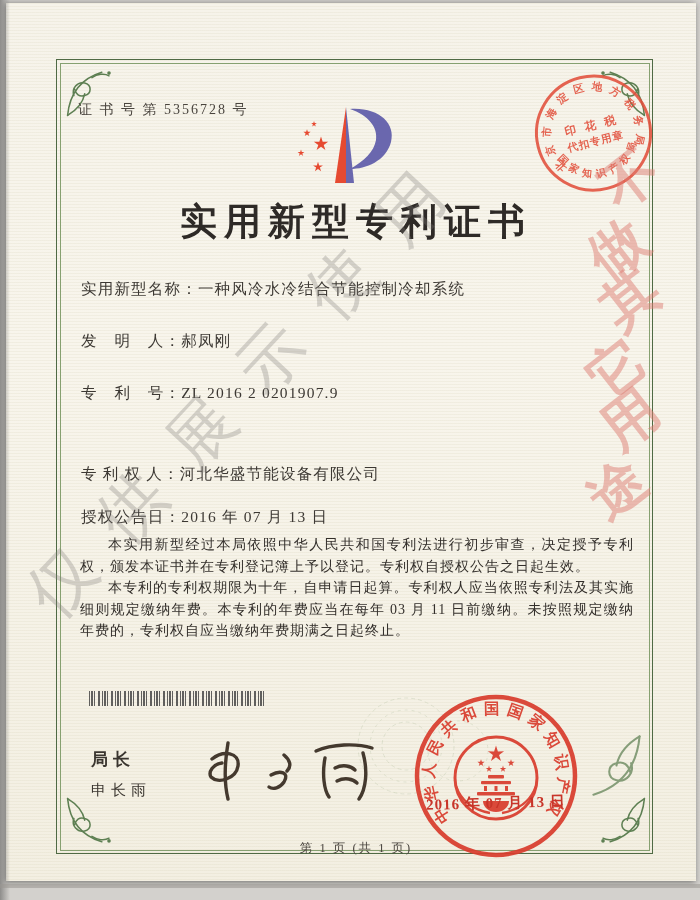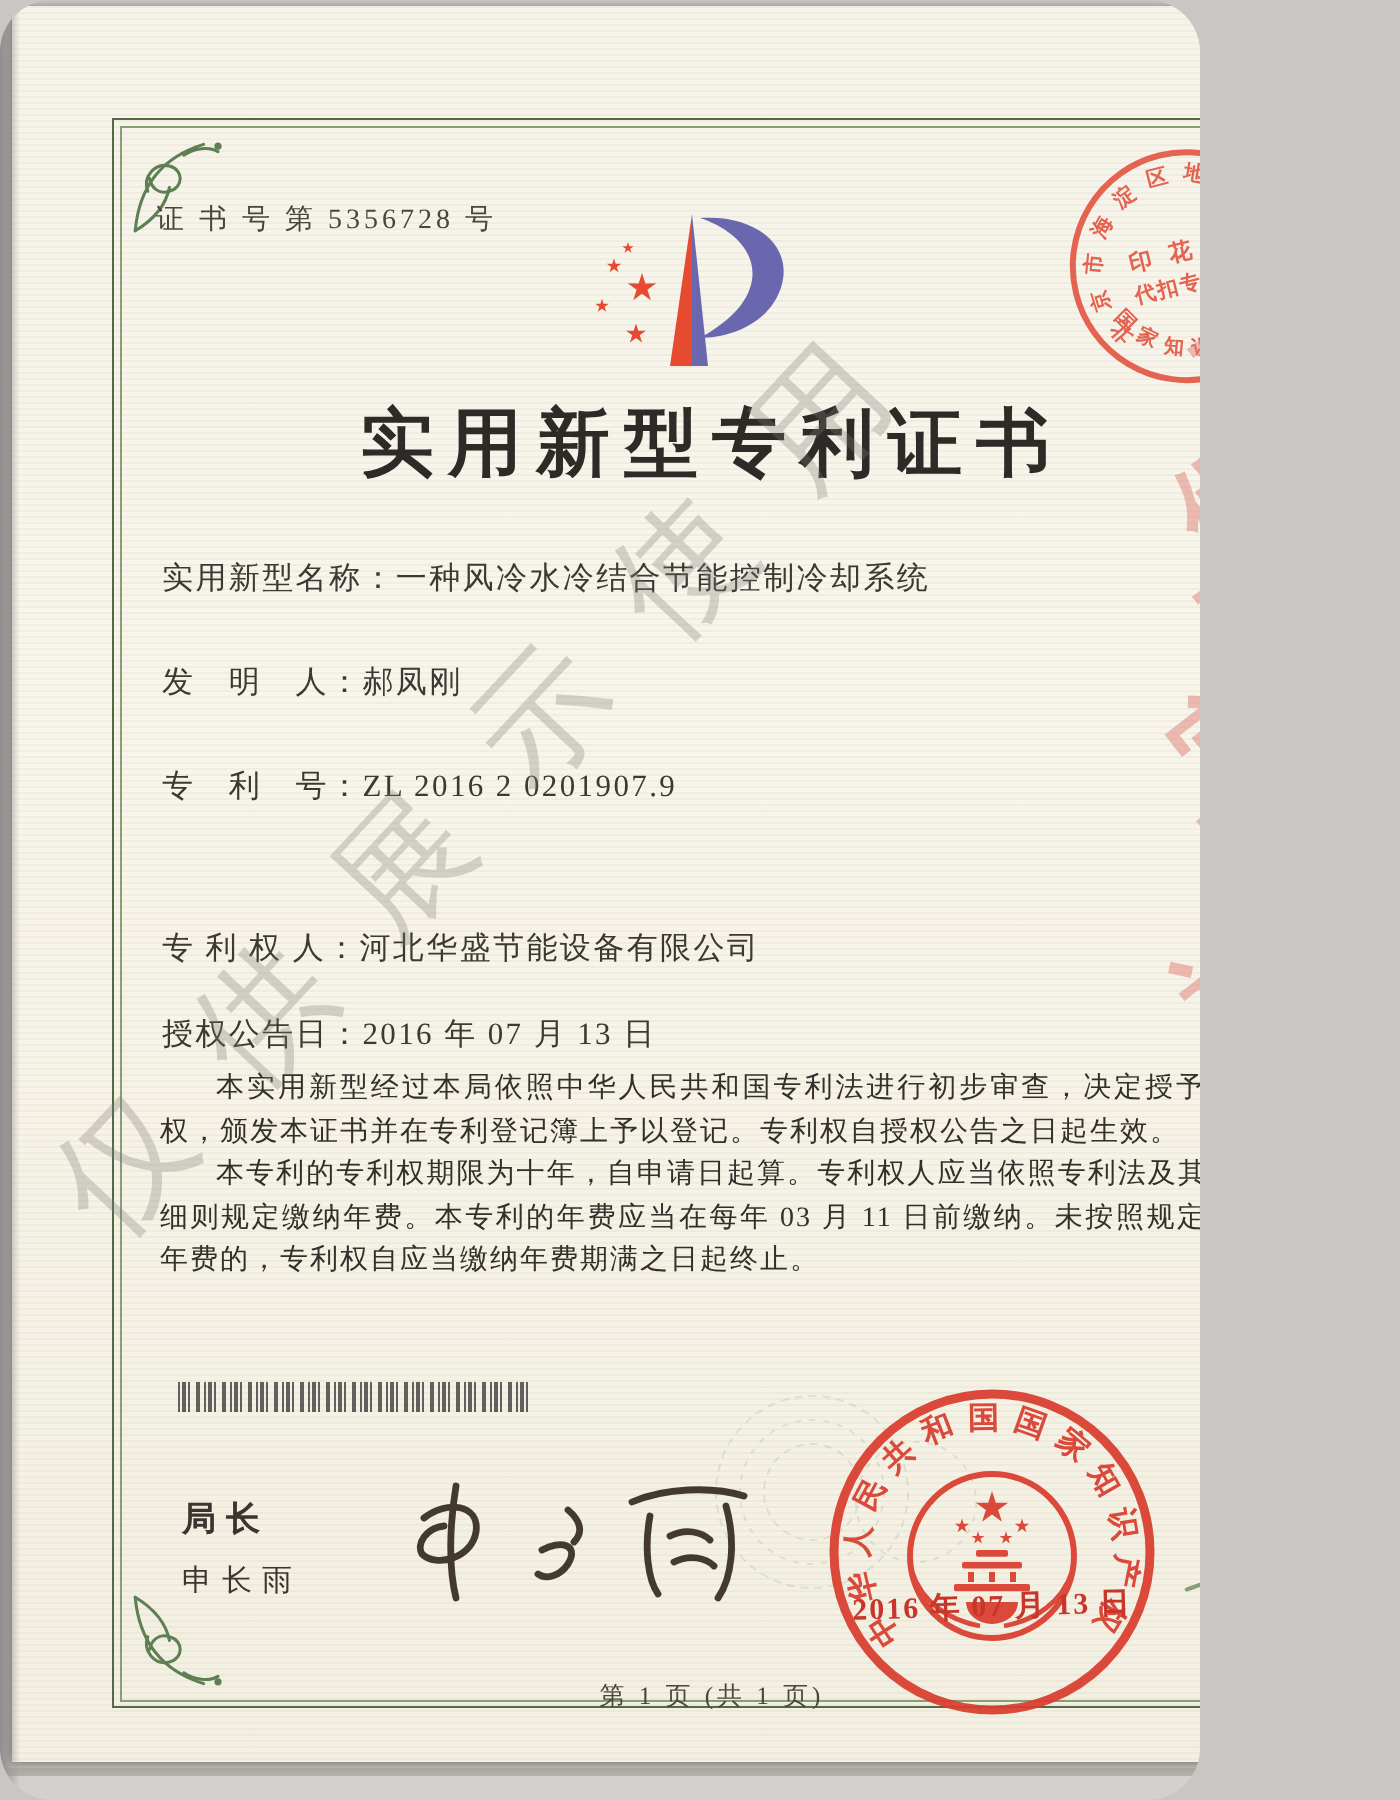--- a/index.html
+++ b/index.html
@@ -1,18 +1,18 @@
 <!DOCTYPE html>
 <html><head>
 <meta charset="utf-8">
 <title>Patent Certificate</title>
 <style>
   html,body{margin:0;padding:0;}
   body{width:700px;height:900px;font-family:"Liberation Serif","DejaVu Serif",serif;background:#c9c7c3;}
-  .scan{position:relative;width:600px;height:900px;background:#d3d1cd;overflow:hidden;border-radius:26px;}
+  .scan{position:relative;width:700px;height:900px;background:#d3d1cd;overflow:hidden;}
   .scan::before{content:"";position:absolute;left:0;top:0;width:10px;height:100%;
     background:linear-gradient(90deg,#8e8d8b,rgba(150,150,148,0));z-index:60;pointer-events:none;}
   .scan::after{content:"";position:absolute;left:0;bottom:12px;width:100%;height:4px;
     background:#9a9892;opacity:.55;z-index:60;pointer-events:none;}
   .paper{position:absolute;left:6px;top:3px;width:690px;height:878px;
     background:linear-gradient(180deg,#f6f3ea 0%,#f8f5ec 40%,#f3efe2 100%);
     box-shadow:-3px 0 6px rgba(40,40,40,.35),0 2px 5px rgba(40,40,40,.3);}
   .paper .texture{position:absolute;inset:0;pointer-events:none;z-index:1;
     background:repeating-linear-gradient(180deg,rgba(198,192,158,.14) 0 1px,rgba(255,255,255,0) 1px 3px);}
   

